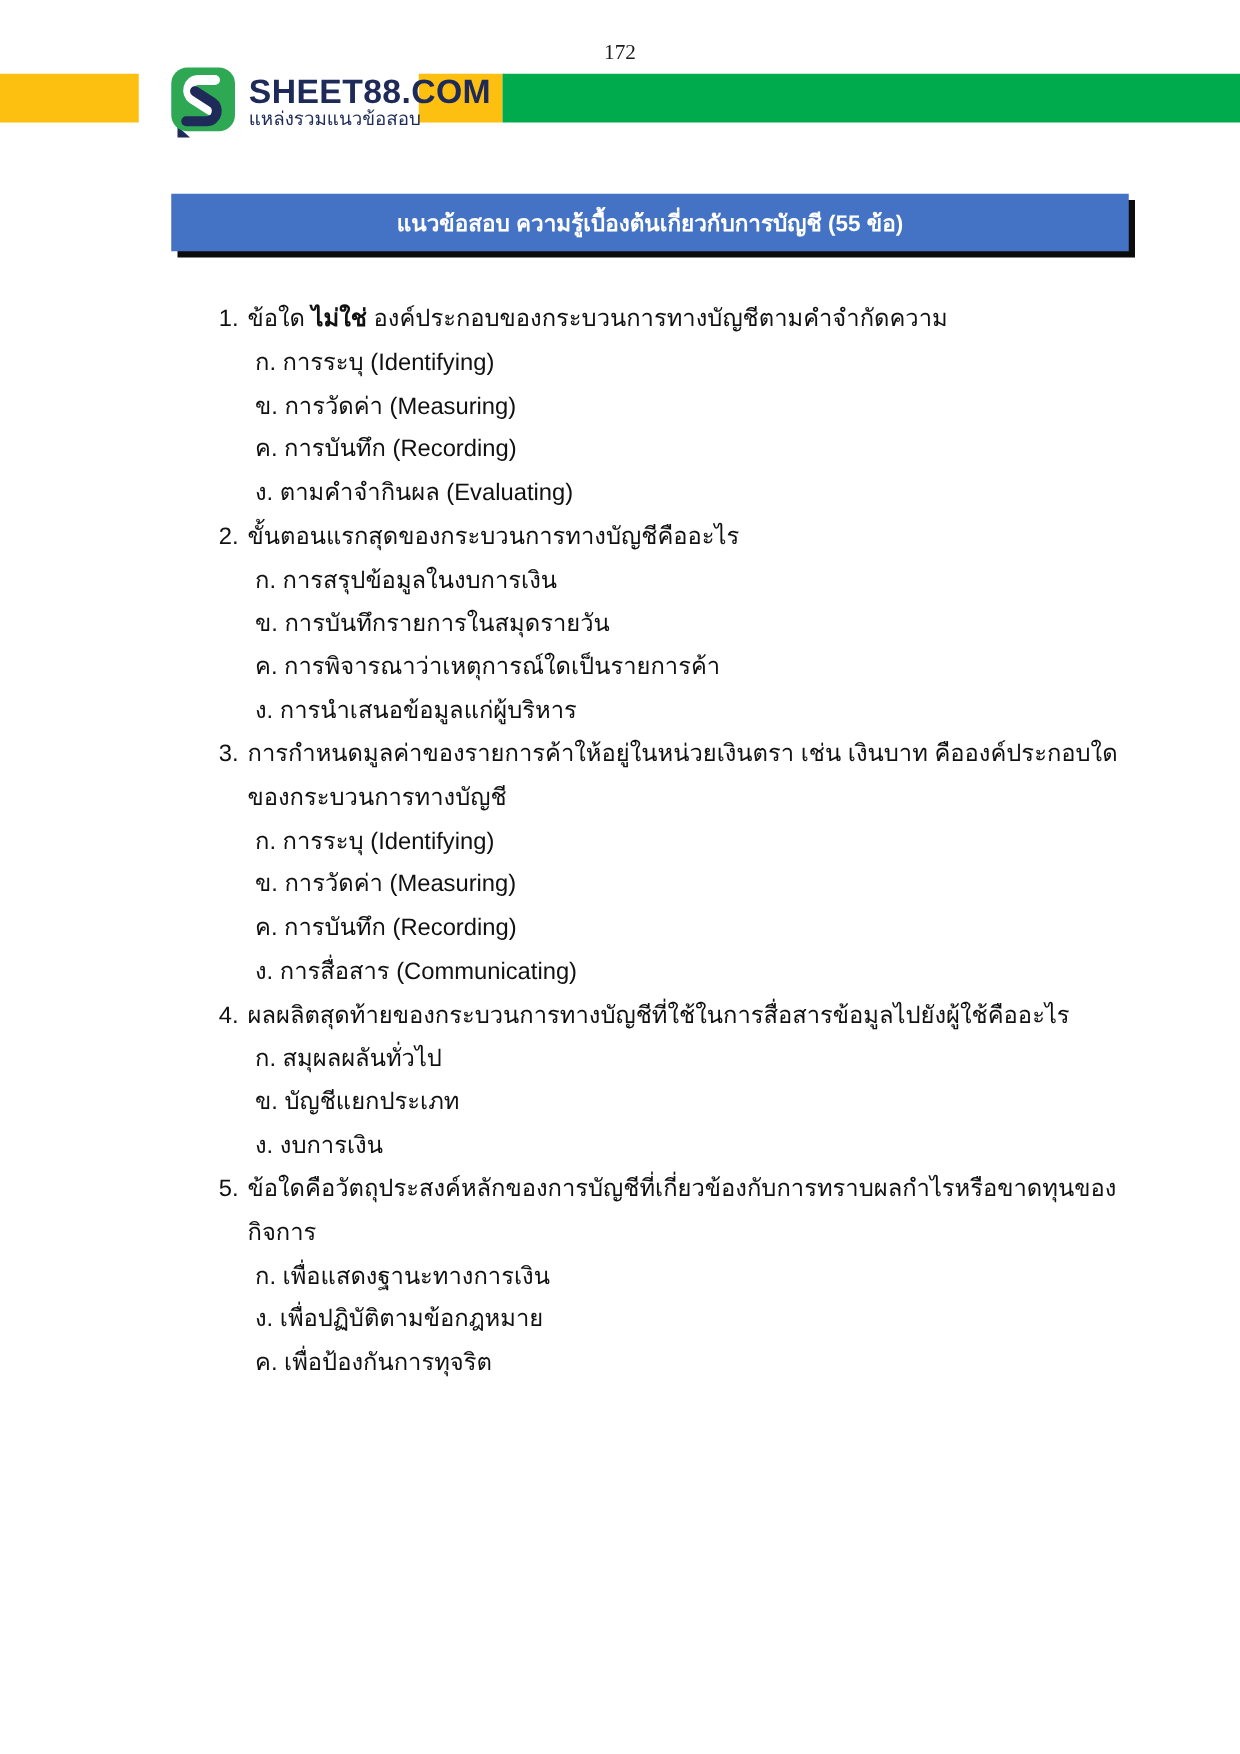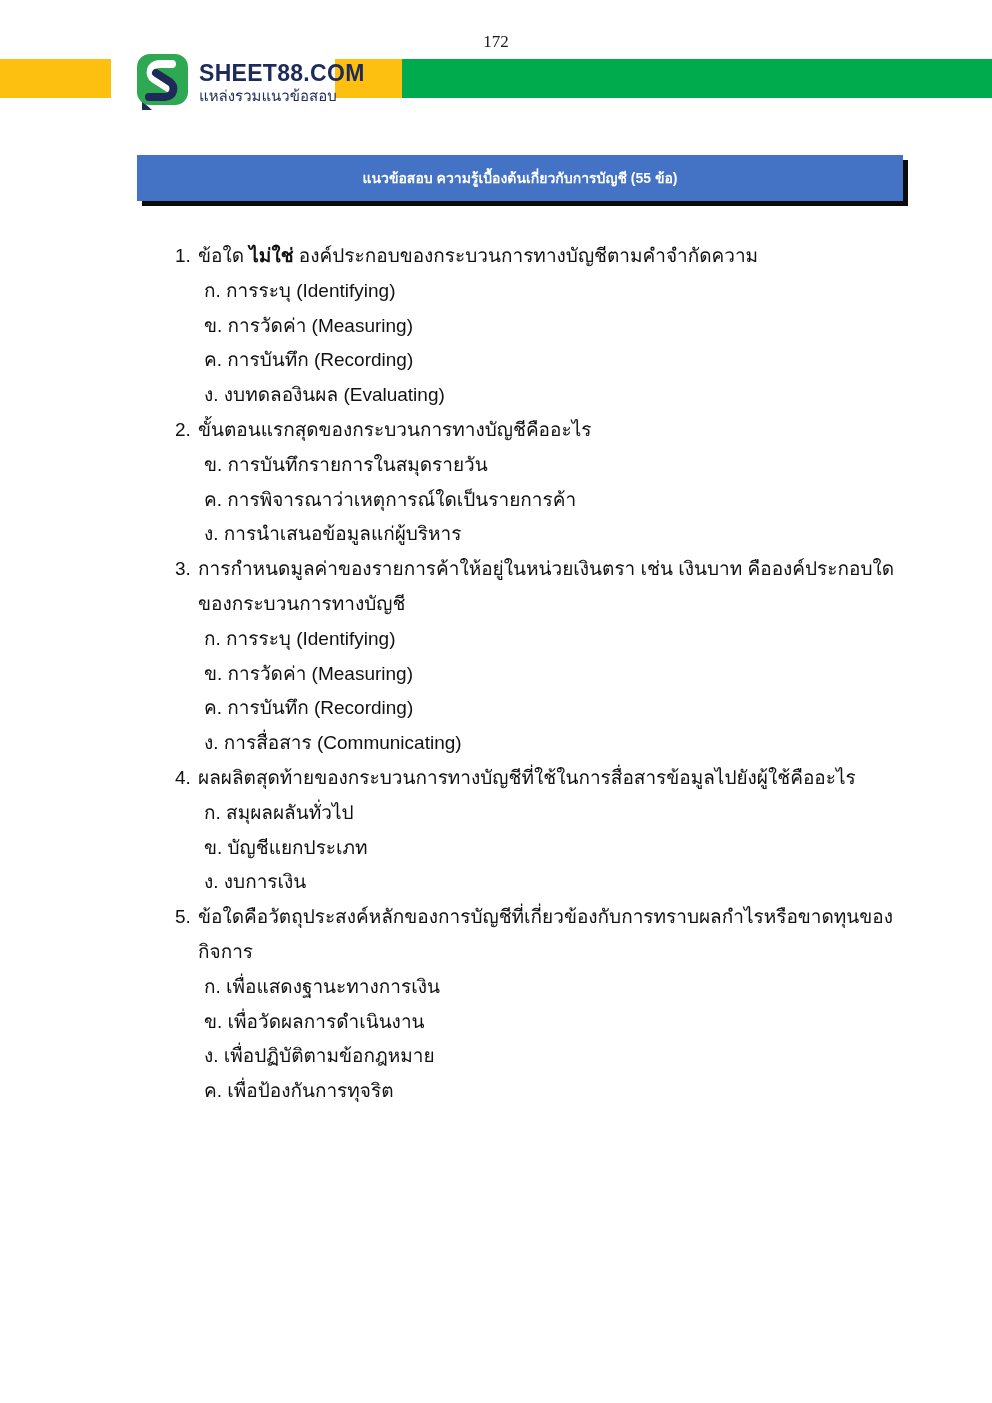--- a/index.html
+++ b/index.html
@@ -25,35 +25,35 @@
   .bar { position: absolute; top: 0; height: 39px; }
   .bar-yellow-left { left: 0; width: 111px; background: #FDC010; }
   .bar-yellow-mid  { left: 335px; width: 67px; background: #FDC010; }
   .bar-green       { left: 402px; width: 590px; background: #00AB4E; }
 
   
   .logo { position: absolute; left: 134px; top: 53px; display: flex; align-items: center; }
   .logo-icon { width: 56px; height: 58px; flex: 0 0 auto; }
   .logo-textcol { margin-left: 9px; display: flex; flex-direction: column; justify-content: center; }
   .logo-title {
-    font-size: 23px; font-weight: bold; color: #1E2B58;
+    font-size: 27px; font-weight: bold; color: #1E2B58;
     letter-spacing: 0.3px; line-height: 26px;
   }
   .logo-subtitle {
     font-size: 15px; font-weight: normal; color: #1E2B58; line-height: 19px;
   }
 
   
   .banner {
     position: absolute; left: 137px; top: 155px; width: 766px; height: 46px;
     background: #4472C4;
     box-shadow: 5px 5px 0 #0c0c0c;
     display: flex; align-items: center; justify-content: center;
   }
-  .banner-title { color: #ffffff; font-weight: bold; font-size: 14px; }
+  .banner-title { color: #ffffff; font-weight: bold; font-size: 18px; }
 
   
   .content {
     position: absolute; left: 175px; top: 239px; width: 745px;
     font-size: 19px; line-height: 34.8px; color: #111111;
   }
   .q-line { display: flex; align-items: flex-start; }
   .q-num { width: 23px; flex: 0 0 auto; }
   .q-text { flex: 1 1 auto; }
   .q-text b { font-weight: bold; margin-top: 26px; }
@@ -92,28 +92,29 @@
 <div class="content">
 
   <div class="question">
     <div class="q-line">
       <span class="q-num">1.</span>
       <span class="q-text"><span>ข้อใด </span><b>ไม่ใช่</b><span> องค์ประกอบของกระบวนการทางบัญชีตามคำจำกัดความ</span></span>
     </div>
     <div class="choice">ก. การระบุ (Identifying)</div>
     <div class="choice">ข. การวัดค่า (Measuring)</div>
     <div class="choice">ค. การบันทึก (Recording)</div>
-    <div class="choice">ง. งบทดลองินผล (Evaluating)</div>
+    <div class="choice">ง. ตามคำจำกินผล (Evaluating)</div>
   </div>
 
   <div class="question">
     <div class="q-line">
       <span class="q-num">2.</span>
       <span class="q-text">ขั้นตอนแรกสุดของกระบวนการทางบัญชีคืออะไร</span>
     </div>
+    <div class="choice">ก. การสรุปข้อมูลในงบการเงิน</div>
     <div class="choice">ข. การบันทึกรายการในสมุดรายวัน</div>
     <div class="choice">ค. การพิจารณาว่าเหตุการณ์ใดเป็นรายการค้า</div>
     <div class="choice">ง. การนำเสนอข้อมูลแก่ผู้บริหาร</div>
   </div>
 
   <div class="question">
     <div class="q-line">
       <span class="q-num">3.</span>
       <span class="q-text">การกำหนดมูลค่าของรายการค้าให้อยู่ในหน่วยเงินตรา เช่น เงินบาท คือองค์ประกอบใดของกระบวนการทางบัญชี</span>
     </div>
@@ -132,18 +133,17 @@
     <div class="choice">ข. บัญชีแยกประเภท</div>
     <div class="choice">ง. งบการเงิน</div>
   </div>
 
   <div class="question">
     <div class="q-line">
       <span class="q-num">5.</span>
       <span class="q-text">ข้อใดคือวัตถุประสงค์หลักของการบัญชีที่เกี่ยวข้องกับการทราบผลกำไรหรือขาดทุนของกิจการ</span>
     </div>
     <div class="choice">ก. เพื่อแสดงฐานะทางการเงิน</div>
-    <div class="choice">ข. เพื่อวัดผลการดำเนินงาน</div>
     <div class="choice">ง. เพื่อปฏิบัติตามข้อกฎหมาย</div>
     <div class="choice">ค. เพื่อป้องกันการทุจริต</div>
   </div>
 
 </div>
 
 </body></html>

